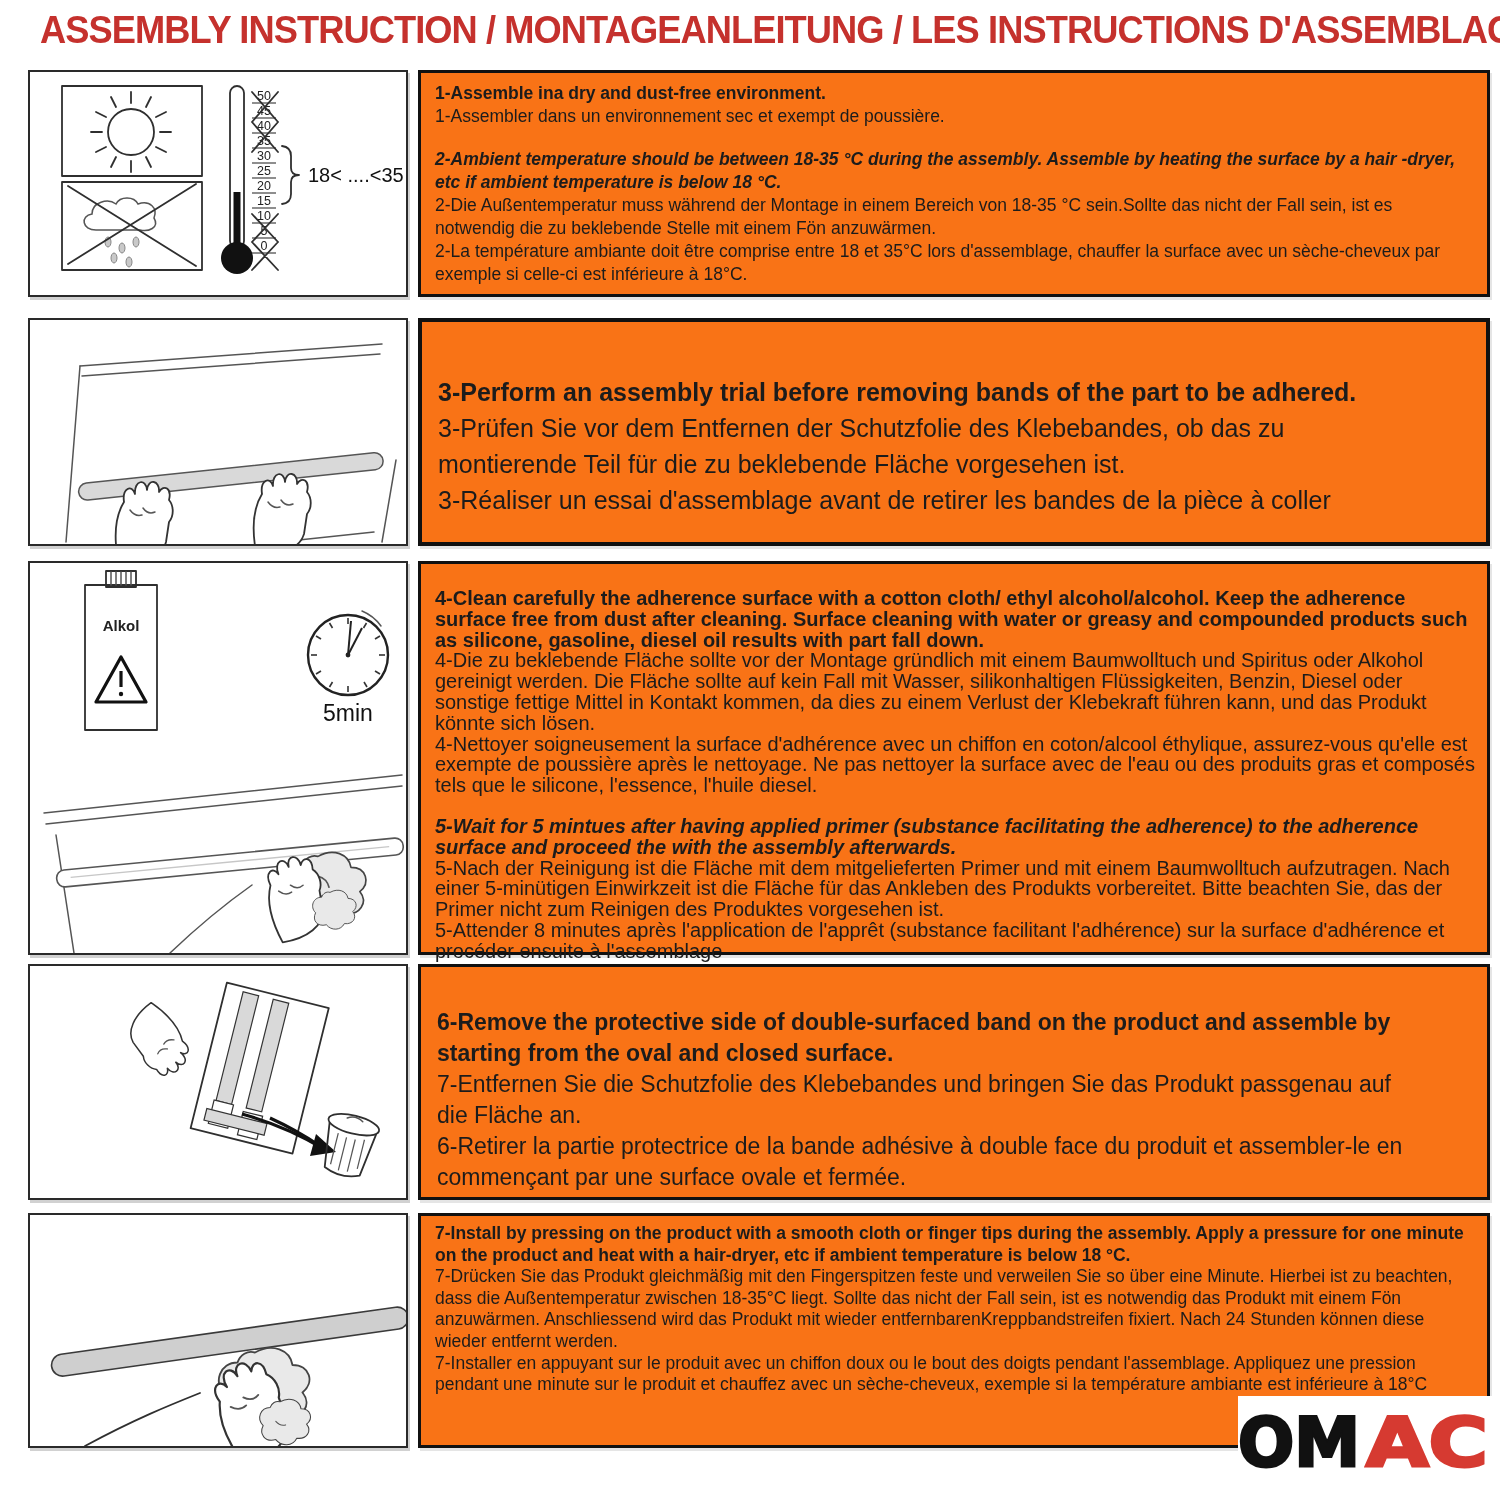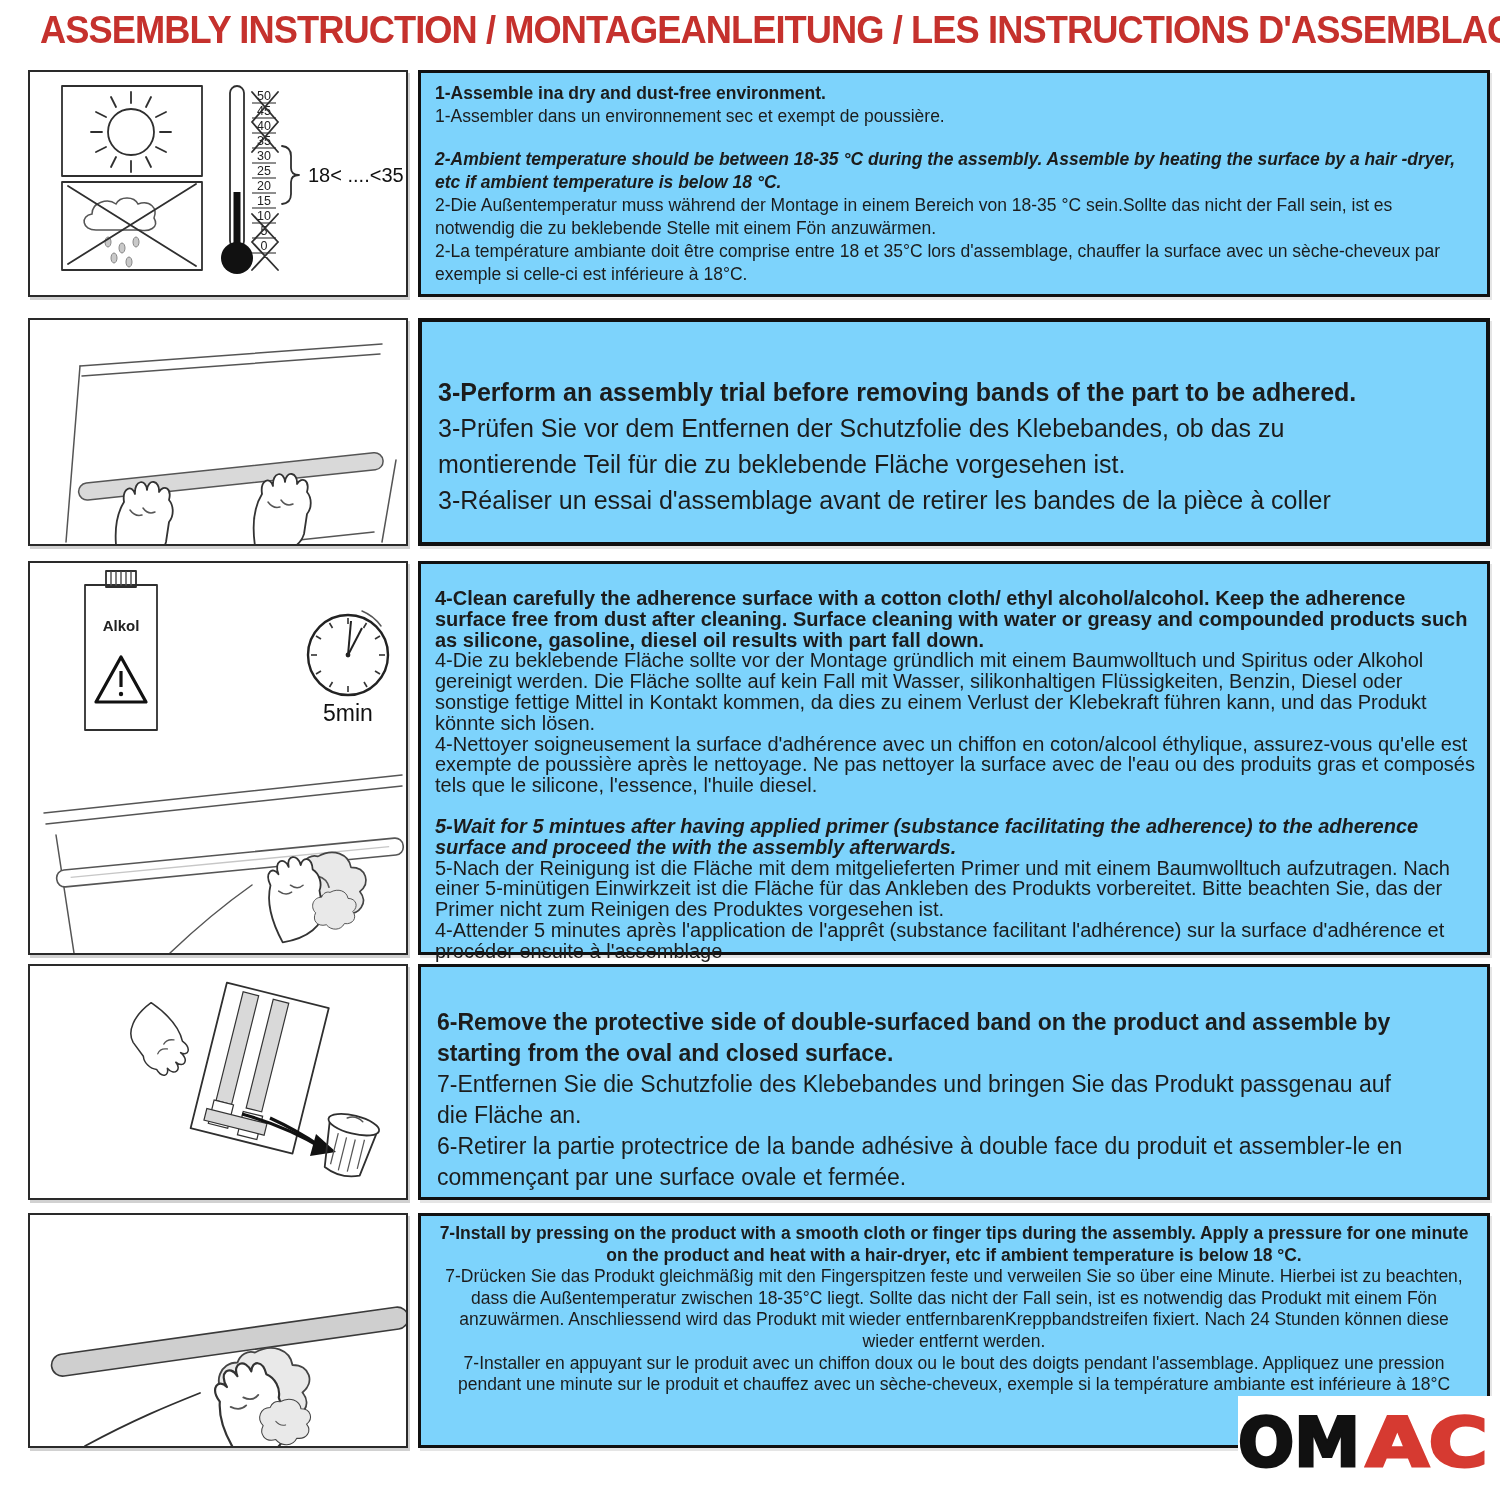--- a/index.html
+++ b/index.html
@@ -1,20 +1,20 @@
 <!DOCTYPE html>
 <html><head>
 <meta charset="utf-8">
 <style>
   html,body{margin:0;padding:0;background:#fff;}
   body{width:1500px;height:1500px;position:relative;font-family:"Liberation Sans",sans-serif;color:#1c1c1c;overflow:hidden;}
   .title{position:absolute;left:40px;top:8px;margin:0;font-size:39px;font-weight:bold;color:#C5312D;letter-spacing:-1px;white-space:nowrap;transform:scaleX(.93);transform-origin:left center;}
   .row{position:absolute;left:0;width:1500px;}
   .illo{position:absolute;left:28px;width:380px;height:100%;border:2px solid #2a2a2a;background:#fff;box-sizing:border-box;box-shadow:2px 3px 0 rgba(0,0,0,.18);}
-  .txt{position:absolute;left:418px;width:1072px;height:100%;border:3px solid #111;background:#7dd3fc;box-sizing:border-box;box-shadow:2px 3px 0 rgba(0,0,0,.10);}
+  .txt{position:absolute;left:418px;width:1072px;height:100%;border:3px solid #111;background:#f97316;box-sizing:border-box;box-shadow:2px 3px 0 rgba(0,0,0,.10);}
   .txt p{margin:0;}
   .txt p.b{font-weight:bold;}
   .txt p.gap{margin-top:20px;font-style:italic;}
   .r1 .txt{font-size:17.5px;line-height:23px;padding:9px 14px 0 14px;}
   .r2 .txt{border-width:4px;font-size:25px;line-height:36px;padding:52px 100px 0 16px;}
   .r3 .txt{font-size:20px;line-height:20.8px;padding:24px 10px 0 14px;}
   .r4 .txt{font-size:23px;line-height:31px;padding:40px 60px 0 16px;}
   .r5 .txt{font-size:17.5px;line-height:21.6px;padding:7px 14px 0 14px;}
   svg{display:block;}
   .ln{fill:none;stroke:#2f2f2f;stroke-width:1.8;stroke-linecap:round;stroke-linejoin:round;}
@@ -198,21 +198,21 @@
         <path class="cloth" d="M0,-26 C14,-34 28,-28 30,-16 C44,-16 48,-2 38,6 C46,16 38,28 24,26 C18,38 2,38 -6,28 C-22,32 -30,20 -24,8 C-34,-2 -28,-18 -14,-18 C-12,-24 -6,-28 0,-26 Z"></path>
       </g>
     </svg>
   </div>
   <div class="txt">
     <p class="b">4-Clean carefully the adherence surface with a cotton cloth/ ethyl alcohol/alcohol. Keep the adherence surface free from dust after cleaning. Surface cleaning with water or greasy and compounded products such as silicone, gasoline, diesel oil results with part fall down.</p>
     <p>4-Die zu beklebende Fläche sollte vor der Montage gründlich mit einem Baumwolltuch und Spiritus oder Alkohol gereinigt werden. Die Fläche sollte auf kein Fall mit Wasser, silikonhaltigen Flüssigkeiten, Benzin, Diesel oder sonstige fettige Mittel in Kontakt kommen, da dies zu einem Verlust der Klebekraft führen kann, und das Produkt könnte sich lösen.</p>
     <p>4-Nettoyer soigneusement la surface d'adhérence avec un chiffon en coton/alcool éthylique, assurez-vous qu'elle est exempte de poussière après le nettoyage. Ne pas nettoyer la surface avec de l'eau ou des produits gras et composés tels que le silicone, l'essence, l'huile diesel.</p>
     <p class="b gap">5-Wait for 5 mintues after having applied primer (substance facilitating the adherence) to the adherence surface and proceed the with the assembly afterwards.</p>
     <p>5-Nach der Reinigung ist die Fläche mit dem mitgelieferten Primer und mit einem Baumwolltuch aufzutragen. Nach einer 5-minütigen Einwirkzeit ist die Fläche für das Ankleben des Produkts vorbereitet. Bitte beachten Sie, das der Primer nicht zum Reinigen des Produktes vorgesehen ist.</p>
-    <p>4-Attender 5 minutes après l'application de l'apprêt (substance facilitant l'adhérence) sur la surface d'adhérence et procéder ensuite à l'assemblage</p>
+    <p>5-Attender 8 minutes après l'application de l'apprêt (substance facilitant l'adhérence) sur la surface d'adhérence et procéder ensuite à l'assemblage</p>
   </div>
 </section>
 
 <section class="row r4" style="top:964px;height:236px;padding-left:32px;">
   <div class="illo">
     <svg width="376" height="232" viewBox="0 0 376 232">
       <g transform="rotate(14 220 110)">
         <rect x="175" y="25" width="105" height="150" fill="#fff" class="ln"></rect>
         <rect x="193" y="30" width="16" height="112" fill="#d9d9d9" stroke="#333" stroke-width="1.2"></rect>
         <rect x="224" y="30" width="16" height="112" fill="#d9d9d9" stroke="#333" stroke-width="1.2"></rect>
@@ -242,21 +242,21 @@
       </g>
     </svg>
   </div>
   <div class="txt">
     <p class="b">6-Remove the protective side of double-surfaced band on the product and assemble by starting from the oval and closed surface.</p>
     <p>7-Entfernen Sie die Schutzfolie des Klebebandes und bringen Sie das Produkt passgenau auf die Fläche an.</p>
     <p>6-Retirer la partie protectrice de la bande adhésive à double face du produit et assembler-le en commençant par une surface ovale et fermée.</p>
   </div>
 </section>
 
-<section class="row r5" style="top:1213px;height:235px;text-align:center;">
+<section class="row r5" style="top:1213px;height:235px;">
   <div class="illo">
     <svg width="376" height="231" viewBox="0 0 376 231">
       <g transform="rotate(-8 190 128)">
         <rect x="20" y="117" width="360" height="22" rx="11" fill="#cfcfcf" stroke="#3a3a3a" stroke-width="1.6"></rect>
       </g>
       <path class="ln" d="M55,231 C105,204 140,190 170,178"></path>
       <g transform="translate(225,170) scale(1.25)">
         <path class="cloth" d="M0,-26 C14,-34 28,-28 30,-16 C44,-16 48,-2 38,6 C46,16 38,28 24,26 C18,38 2,38 -6,28 C-22,32 -30,20 -24,8 C-34,-2 -28,-18 -14,-18 C-12,-24 -6,-28 0,-26 Z"></path>
         <path class="ln2" d="M-8,4 q6,8 16,6 M0,-8 q8,2 10,10"></path>
       </g>

